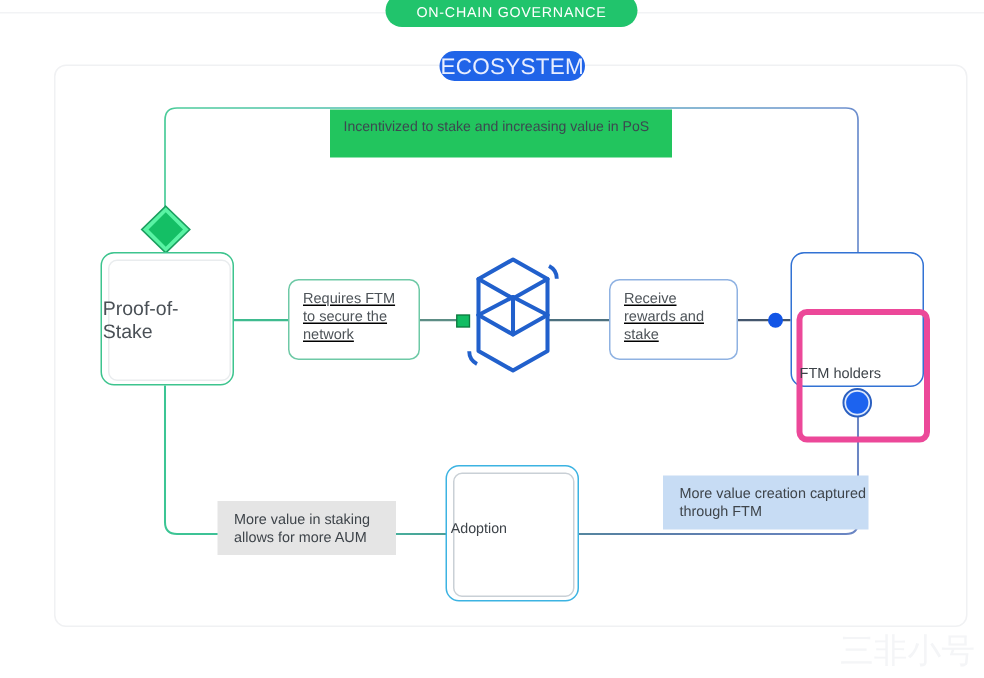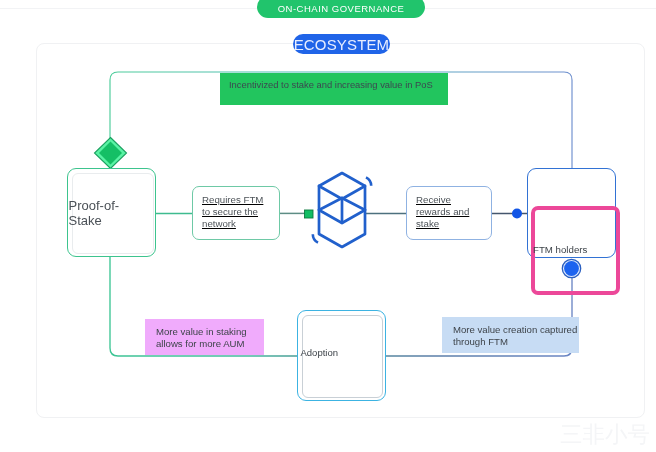--- a/index.html
+++ b/index.html
@@ -40,21 +40,21 @@
 
   .stepbox{box-sizing:border-box;background:#fff;border-radius:7px;padding:7px 9px 0 9px;text-decoration:underline;}
   #req-box{left:192px;top:186px;width:88px;height:54px;border:1px solid #6ec9a6;}
   #rew-box{left:406px;top:186px;width:86px;height:54px;border:1px solid #8fb2e2;}
   .steptext{font-size:9.7px;color:#4d5358;line-height:12.2px;}
 
   .tag{box-sizing:border-box;padding:0;}
   #tag-top{left:220px;top:73px;width:228px;height:32px;background:#22c55e;
      padding:1px 0 0 9px;}
   #tag-top span{font-size:9.4px;color:#3c4850;line-height:12px;}
-  #tag-left{left:145px;top:319px;width:119px;height:36px;background:#f0abfc;padding:7px 0 0 11px;}
+  #tag-left{left:145px;top:334px;width:119px;height:36px;background:#e5e5e5;padding:7px 0 0 11px;}
   #tag-left div{font-size:9.6px;color:#3e444a;line-height:11.5px;}
   #tag-right{left:442px;top:317px;width:137px;height:36px;background:#c7dcf4;padding:7px 0 0 11px;}
   #tag-right div{font-size:9.6px;color:#3e444a;line-height:11.5px;}
 
   #watermark{left:560px;top:424px;width:96px;height:24px;color:#f4f5f7;font-size:22.5px;line-height:21px;
      letter-spacing:0px;font-family:"DejaVu Sans",sans-serif;}
 </style>
 </head>
 <body>
 

